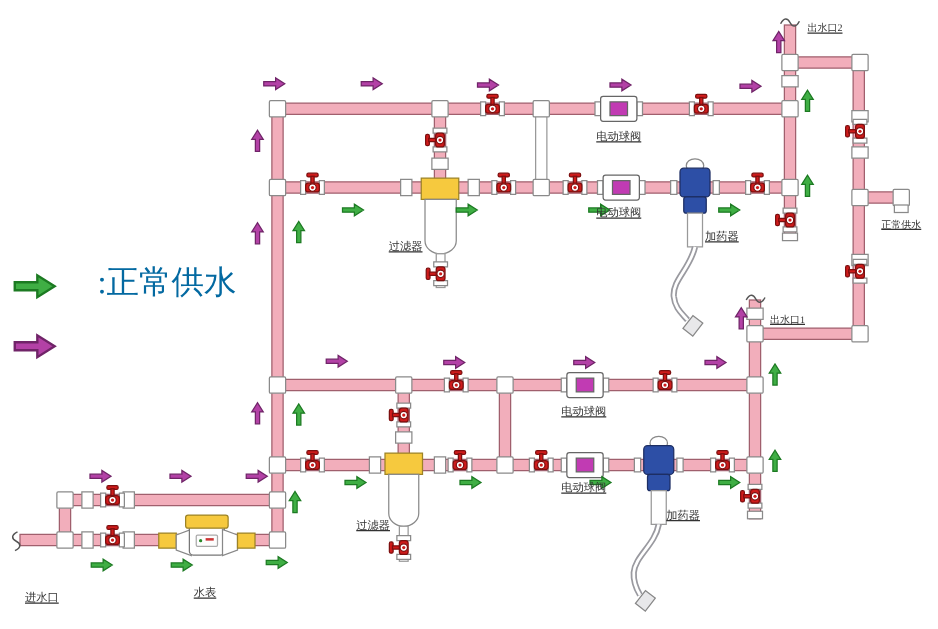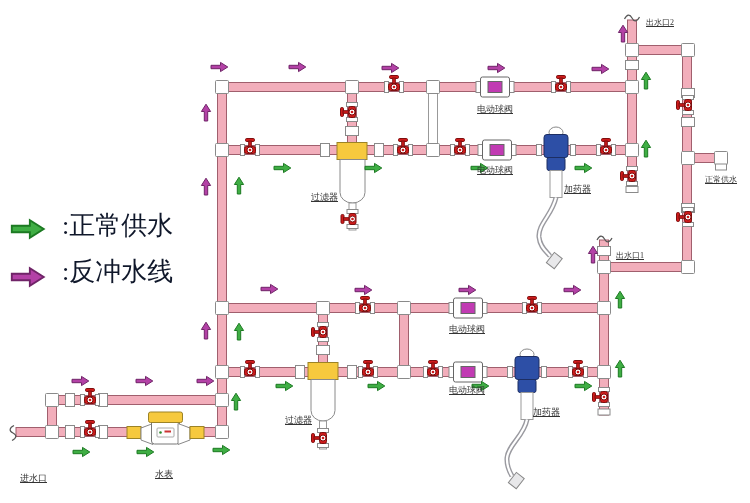--- a/index.html
+++ b/index.html
@@ -1,21 +1,21 @@
 <!DOCTYPE html>
 <html style="--pipe: #f2aebb; --pipe-edge: #a05f6d; --green: #3fae44; --green-edge: #1c7a22; --purple: #b341a6; --purple-edge: #702468; --valve-red: #cf1b1b; --valve-dark: #7d0f0f; --yellow: #f6c93e; --blue: #2d4fa6; --magenta: #c13bb3; --text: #333333;"><head>
 <meta charset="utf-8">
 <style>
   html,body{margin:0;padding:0;background:#fff;}
   #stage{position:relative;width:750px;height:503px;background:#fff;overflow:hidden;
          font-family:"Liberation Serif","DejaVu Serif",serif;}
   #stage svg{position:absolute;left:0;top:0;}
   .lbl{position:absolute;font-size:9px;line-height:1;color:var(--text,#333);white-space:nowrap;text-decoration:underline;}
   .lbl.small{font-size:8px;}
-  .legend-text{position:absolute;font-size:26px;line-height:1.1;color:#0f172a;white-space:nowrap;}
+  .legend-text{position:absolute;font-size:26px;line-height:1.1;color:#0369a1;white-space:nowrap;margin-left:16px;}
   .pipe{fill:var(--pipe,#f2aebb);stroke:var(--pipe-edge,#a05f6d);stroke-width:1;}
   .wpipe{fill:#ffffff;stroke:#999;stroke-width:1;}
   .fit{fill:#ffffff;stroke:#8a8a8a;stroke-width:1;}
   .yellow{fill:var(--yellow,#f6c93e);stroke:#9c8326;stroke-width:1;}
   .blue{fill:var(--blue,#2d4fa6);stroke:#1d2e63;stroke-width:1;}
   .vred{fill:var(--valve-red,#cf1b1b);stroke:var(--valve-dark,#7d0f0f);stroke-width:1;}
   .arw-g{fill:var(--green,#3fae44);stroke:var(--green-edge,#1c7a22);stroke-width:1;}
   .arw-p{fill:var(--purple,#b341a6);stroke:var(--purple-edge,#702468);stroke-width:1;}
   .hose{fill:none;stroke:#9a9aa0;stroke-width:5;}
   .hose2{fill:none;stroke:#fff;stroke-width:2.2;}
@@ -246,21 +246,20 @@
       <use href="#arw" class="arw-p" transform="translate(623,34) rotate(-90)"></use>
       <use href="#arw" class="arw-p" transform="translate(206,113) rotate(-90)"></use>
       <use href="#arw" class="arw-p" transform="translate(206,187) rotate(-90)"></use>
       <use href="#arw" class="arw-p" transform="translate(206,331) rotate(-90)"></use>
       <use href="#arw" class="arw-p" transform="translate(593,255) rotate(-90)"></use>
       <use href="#arw" class="arw-p" transform="translate(27,277) scale(1.9)"></use>
     </g>
   </svg>
 
   <div class="legend-text" style="left:62px;top:212px">:正常供水</div>
-  <div class="legend-text" style="left:62px;top:258px">:反冲水线</div>
 
   <div class="lbl small" style="left:646px;top:19px">出水口2</div>
   <div class="lbl small" style="left:705px;top:176px">正常供水</div>
   <div class="lbl small" style="left:616px;top:252px">出水口1</div>
   <div class="lbl" style="left:477px;top:105px">电动球阀</div>
   <div class="lbl" style="left:477px;top:166px">电动球阀</div>
   <div class="lbl" style="left:449px;top:325px">电动球阀</div>
   <div class="lbl" style="left:449px;top:386px">电动球阀</div>
   <div class="lbl" style="left:311px;top:193px">过滤器</div>
   <div class="lbl" style="left:285px;top:416px">过滤器</div>

